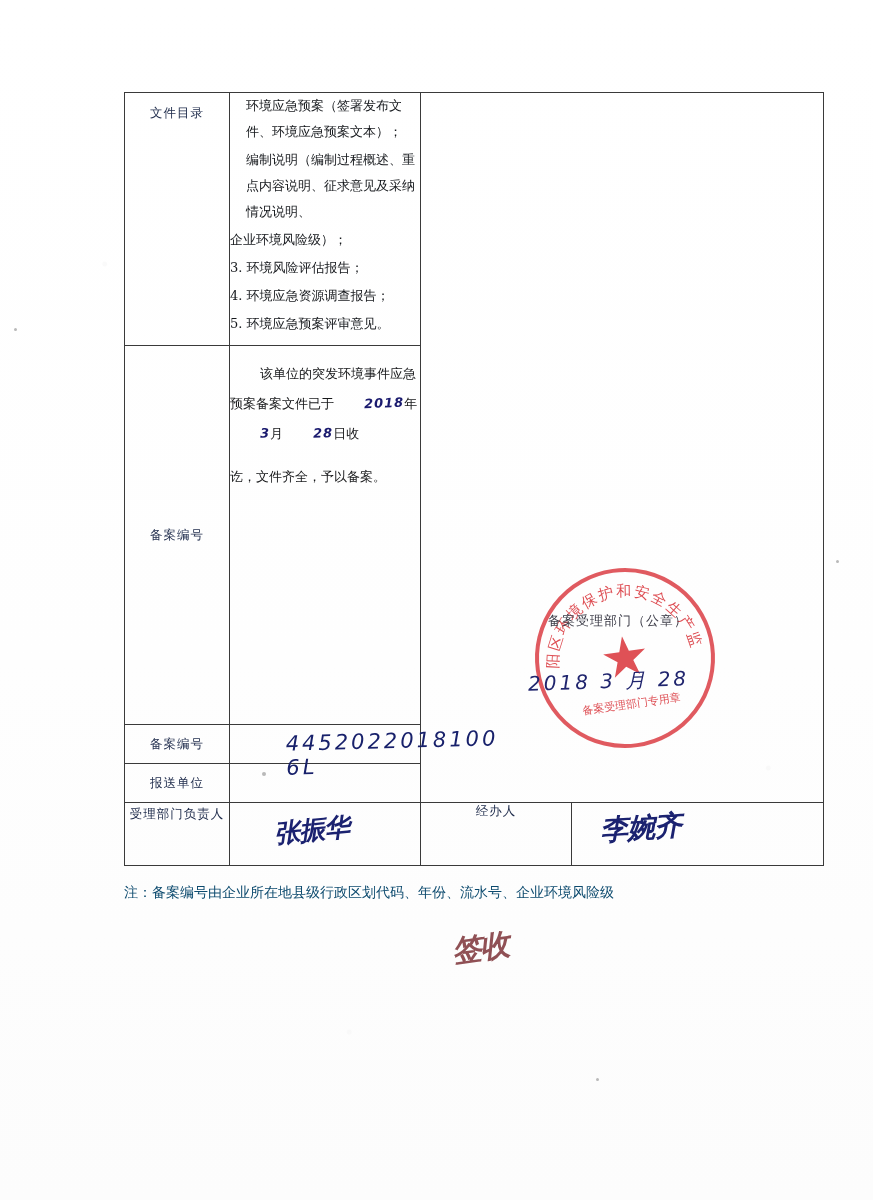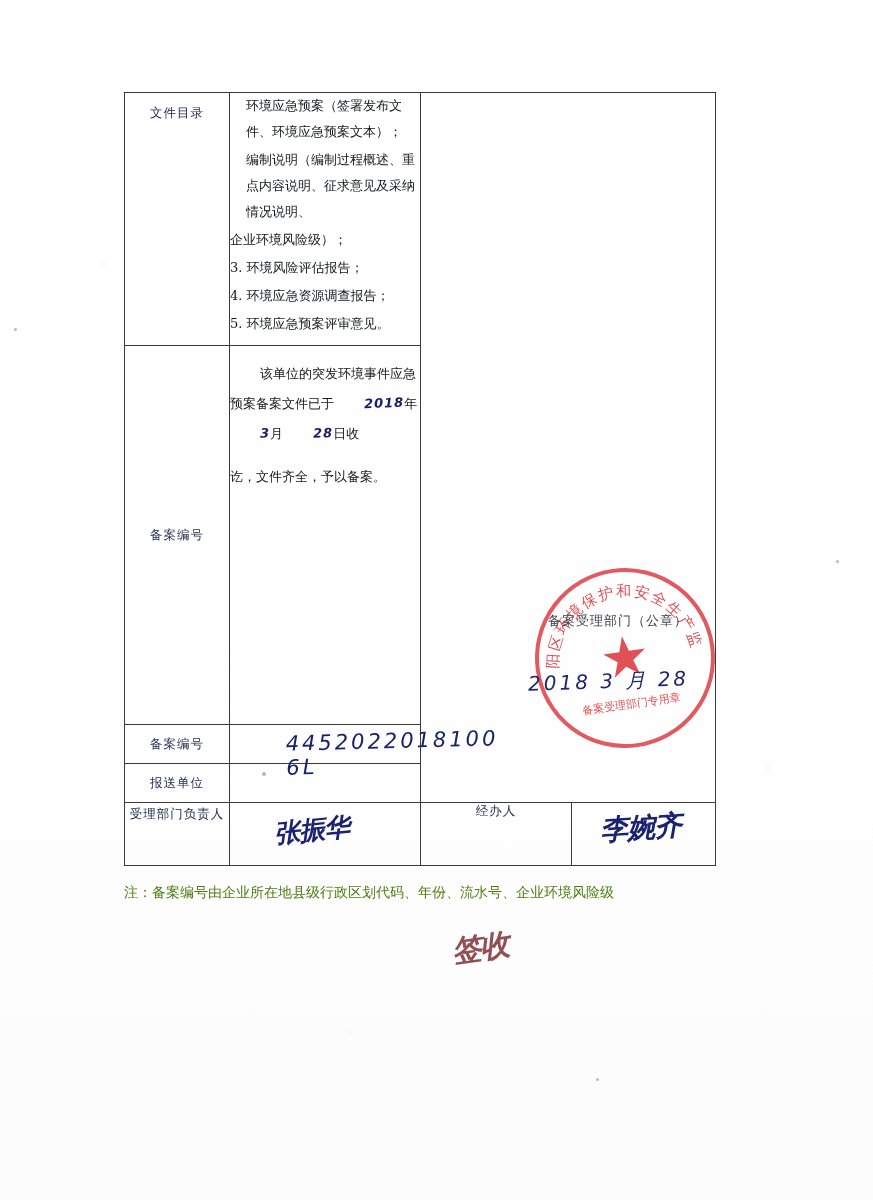--- a/index.html
+++ b/index.html
@@ -32,21 +32,21 @@
       linear-gradient(180deg, #ffffff 0%, #fefefe 55%, #fcfcfc 100%);
     pointer-events: none;
   }
   .speck { position: absolute; background: #b9b9b9; border-radius: 50%; }
 
   
   .doc-table {
     position: absolute;
     left: 124px;
     top: 92px;
-    width: 592px;
+    width: 700px;
     border: 1px solid #3a3a3a;
     border-collapse: collapse;
     background: transparent;
   }
   .doc-table td {
     border: 1px solid #3a3a3a;
     vertical-align: top;
     padding: 0;
   }
   .label-cell {
@@ -231,21 +231,21 @@
   }
 
   
   .footnote {
     position: absolute;
     left: 124px;
     top: 878px;
     width: 610px;
     font-size: 14px;
     line-height: 2.1;
-    color: #4d7c0f;
+    color: #0c4a6e;
   }
   .footnote p { margin: 0; }
 
   
   .bottom-scrawl {
     position: absolute;
     left: 452px;
     top: 928px;
     font-size: 30px;
     color: #7d3338;

